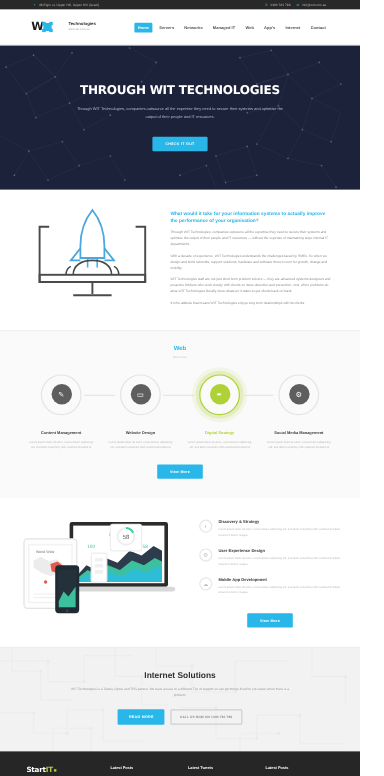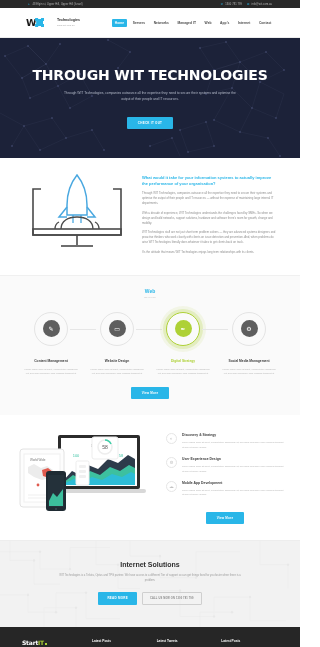--- a/index.html
+++ b/index.html
@@ -52,21 +52,21 @@
 
   
   .hero {
     position:relative; height:120px; background:#1c2239;
     display:flex; flex-direction:column; align-items:center;
     justify-content:center; overflow:hidden; text-align:center;
   }
   .hero svg.constell { position:absolute; inset:0; width:100%; height:100%; }
   .hero-inner { position:relative; z-index:2; width:100%; }
   .hero h1 {
-    color:#fff; font-size:14px; font-weight:800; letter-spacing:-0.2px;
+    color:#fff; font-size:10px; font-weight:800; letter-spacing:-0.2px;
     font-family:"DejaVu Sans", sans-serif; margin-bottom:7px;
   }
   .hero p {
     color:#b6bccb; font-size:3.3px; line-height:1.9; max-width:176px;
     margin:0 auto 8px;
   }
   .btn-primary {
     display:inline-block; background:#29b6e8; color:#fff; font-size:3px;
     font-weight:700; letter-spacing:.25px; padding:4px 11px; border:none;
     border-radius:1px; cursor:pointer;

